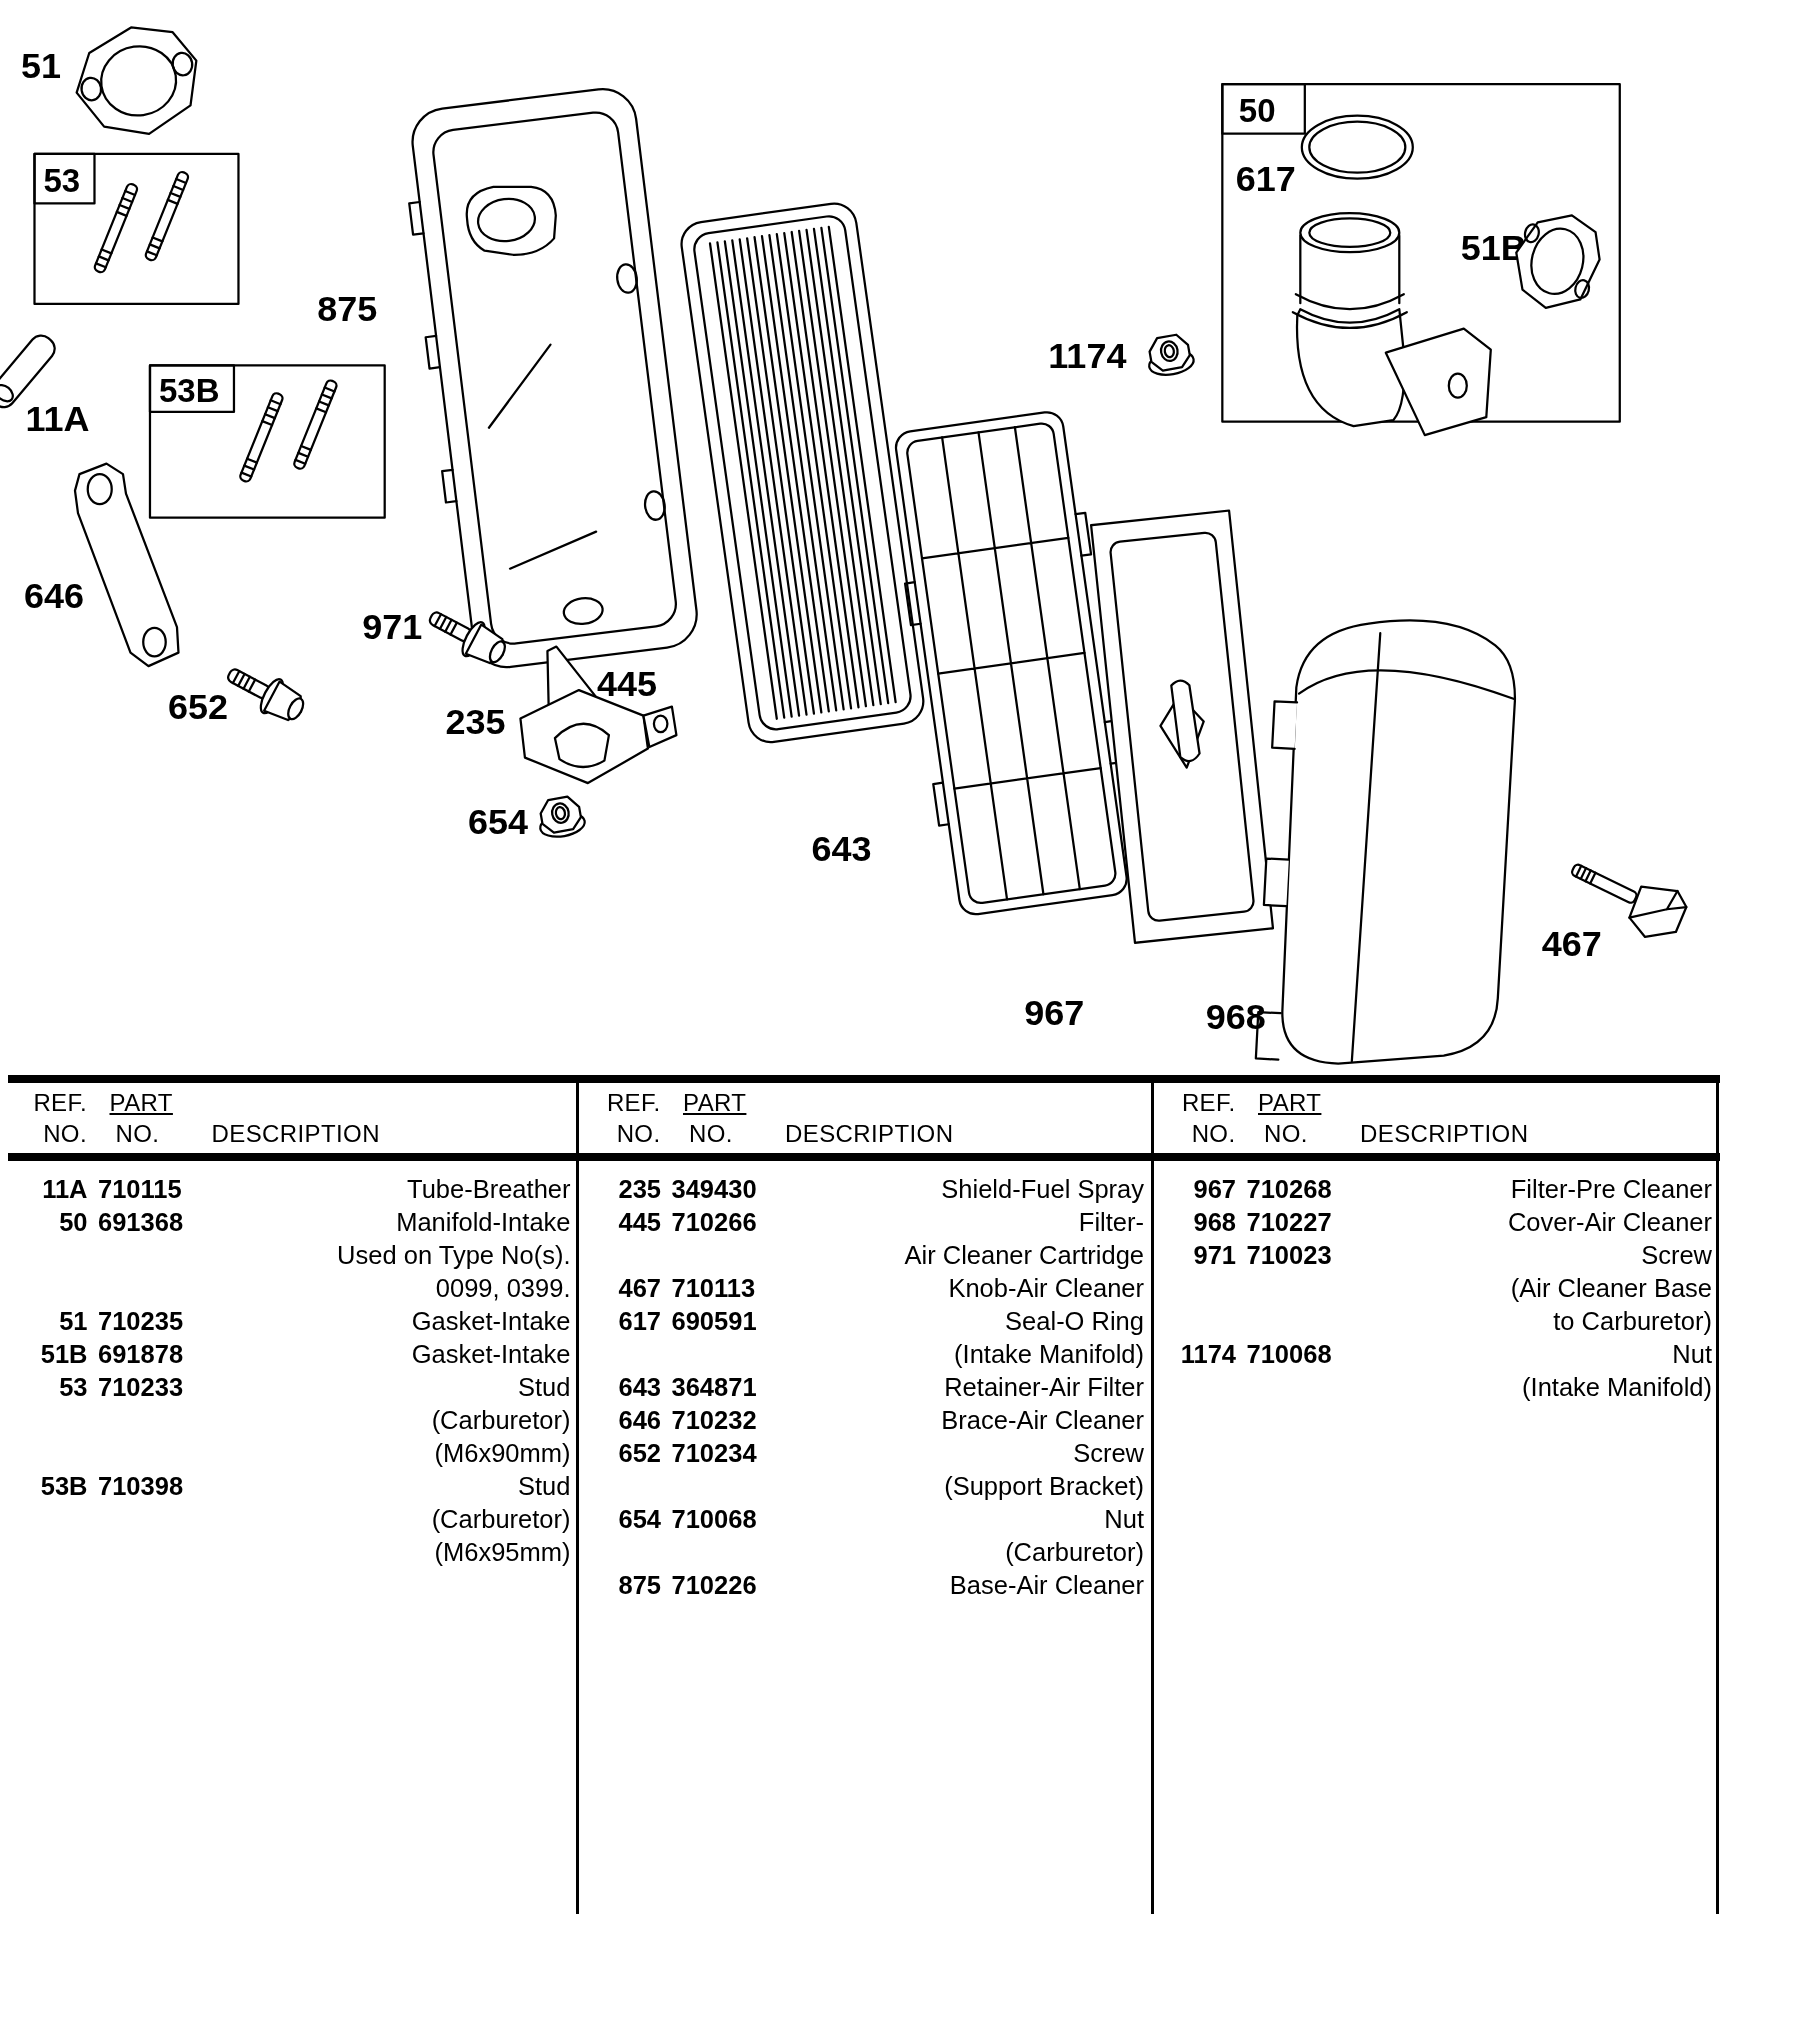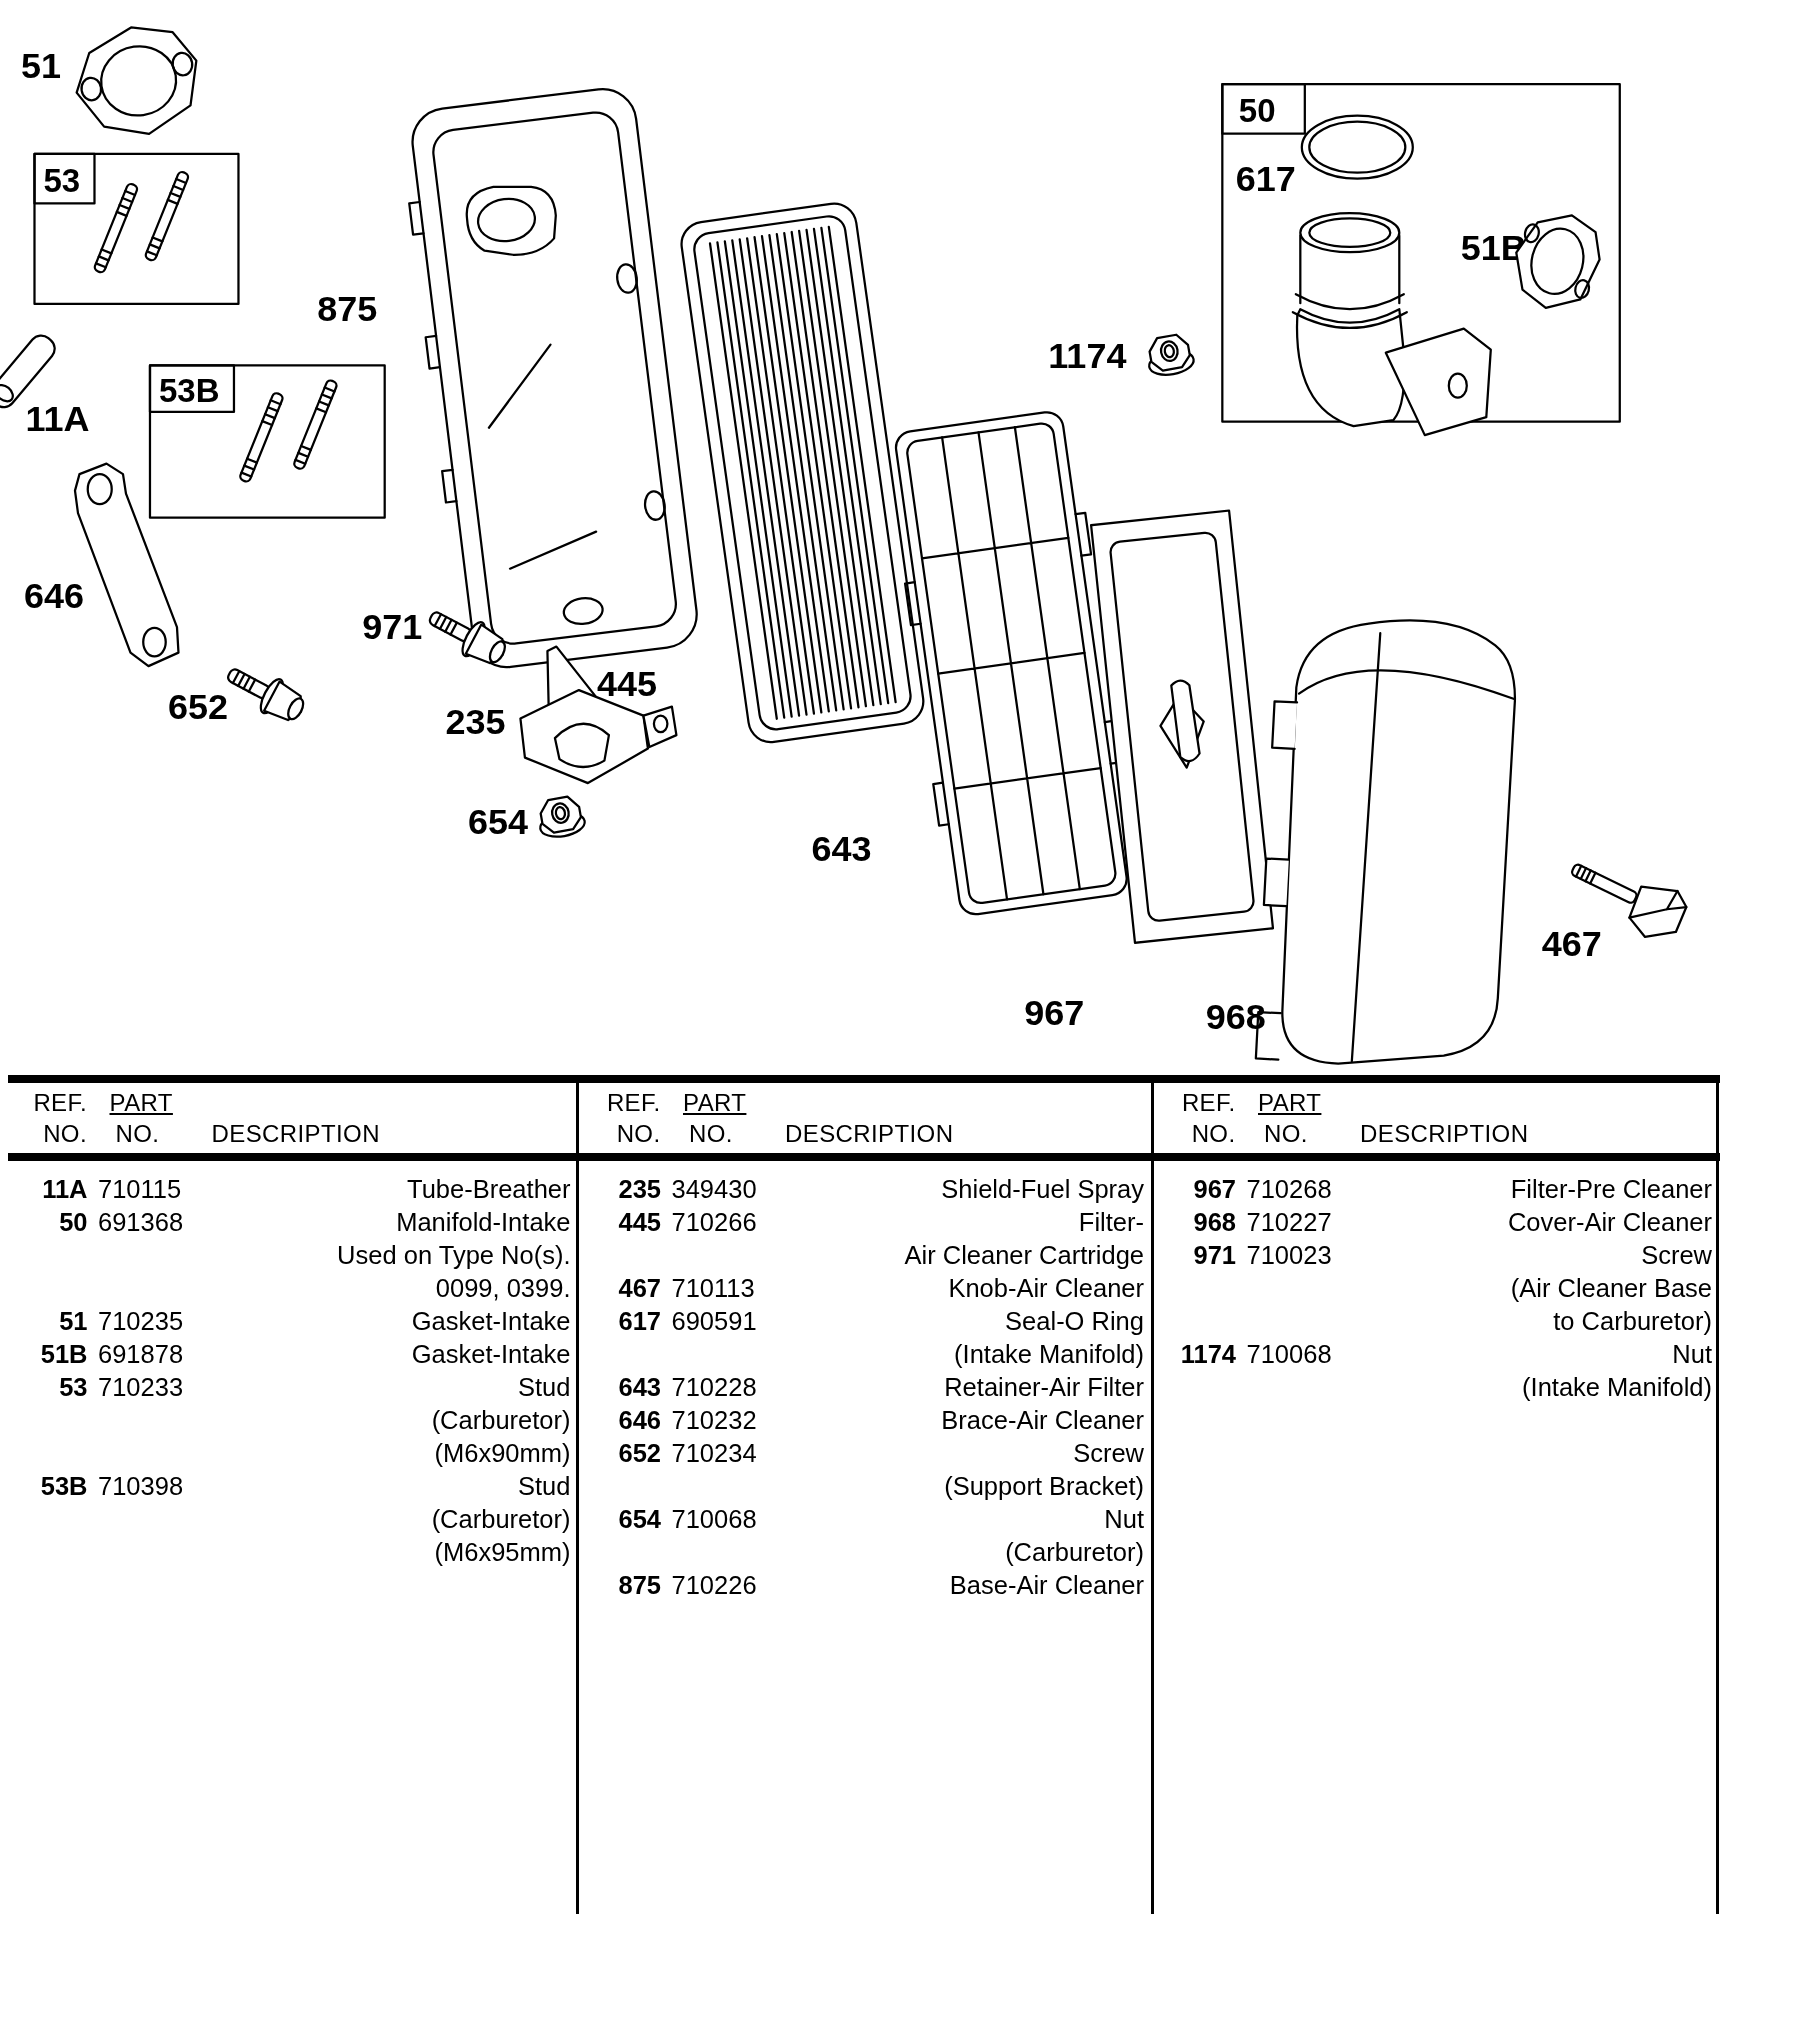--- a/index.html
+++ b/index.html
@@ -14,21 +14,21 @@
   .colgroup{position:absolute;top:1075px;height:950px;}
   .th{position:absolute;font-size:24px;letter-spacing:0.4px;}
   .th-ref1{left:10.5px;top:13.5px;width:69px;text-align:right;}
   .th-ref2{left:10.5px;top:45px;width:69px;text-align:right;}
   .th-part1{left:102px;top:13.5px;text-decoration:underline;}
   .th-part2{left:108px;top:45px;}
   .th-desc{left:204px;top:45px;}
   .rows{position:absolute;left:0;top:99px;right:3px;}
   .trow{height:33px;display:flex;align-items:flex-start;font-size:25.5px;line-height:31px;white-space:nowrap;}
   .tref{width:80px;text-align:right;font-weight:700;}
-  .tpart{width:89px;margin-left:10.5px;font-weight:400;}
+  .tpart{width:89px;margin-left:10.5px;font-weight:700;}
   .tdesc{flex:1;margin-left:10px;text-align:right;}
 </style>
 </head>
 <body>
 
 <div id="page">
 
   <svg width="1811" height="1078" viewBox="0 0 2415 1437" style="position:absolute;left:0;top:0">
 
     <defs>
@@ -294,21 +294,21 @@
           <span class="tpart">690591</span>
           <span class="tdesc">Seal-O Ring</span>
         </div>
         <div class="trow">
           <span class="tref"></span>
           <span class="tpart"></span>
           <span class="tdesc">(Intake Manifold)</span>
         </div>
         <div class="trow">
           <span class="tref">643</span>
-          <span class="tpart">710228</span>
+          <span class="tpart">364871</span>
           <span class="tdesc">Retainer-Air Filter</span>
         </div>
         <div class="trow">
           <span class="tref">646</span>
           <span class="tpart">710232</span>
           <span class="tdesc">Brace-Air Cleaner</span>
         </div>
         <div class="trow">
           <span class="tref">652</span>
           <span class="tpart">710234</span>

